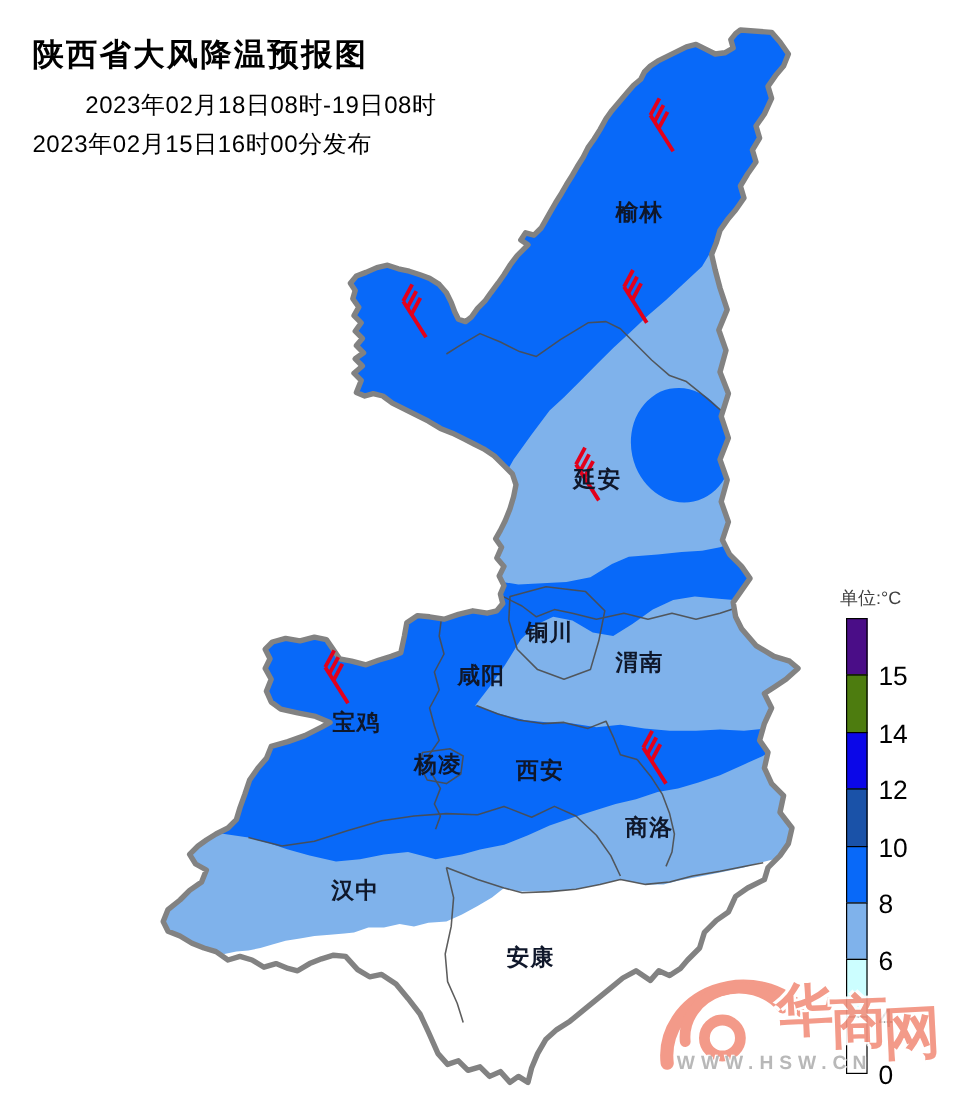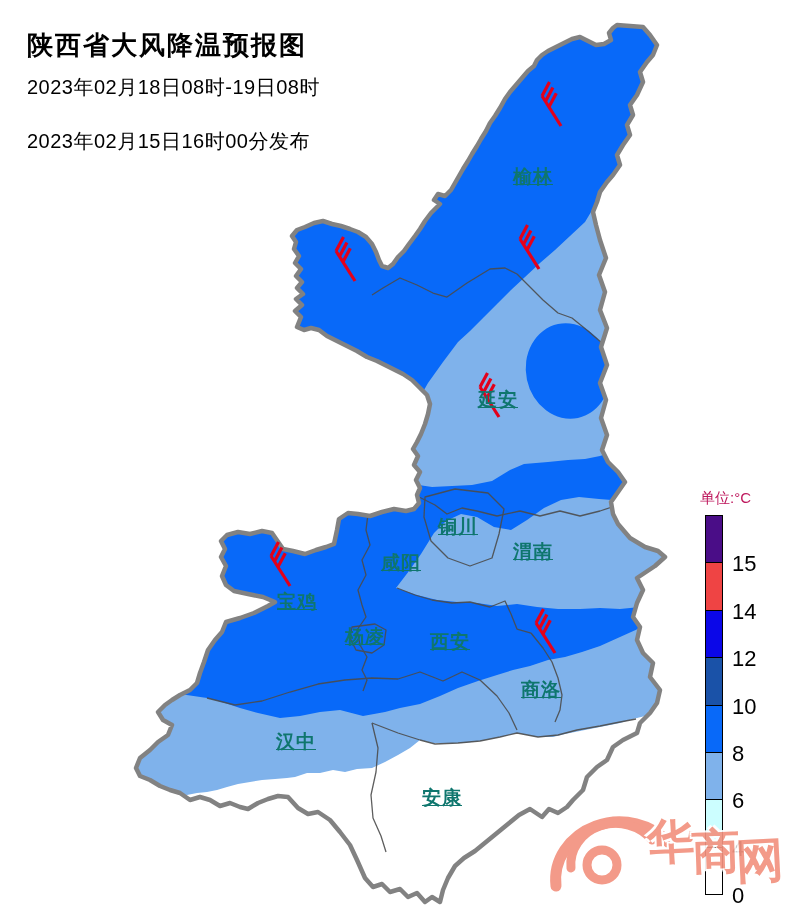--- a/index.html
+++ b/index.html
@@ -1,28 +1,28 @@
 <!DOCTYPE html>
 <html><head>
 <meta charset="utf-8">
 <style>
   html,body{margin:0;padding:0;background:#ffffff;}
   .page{position:relative;width:800px;height:915px;background:#ffffff;overflow:hidden;
         font-family:"Liberation Sans","DejaVu Sans",sans-serif;}
   .hdr{position:absolute;left:27px;color:#000;white-space:nowrap;}
   .hdr-title{top:28px;font-size:26px;font-weight:bold;letter-spacing:2px;}
   .hdr-line{font-size:20px;letter-spacing:0.5px;}
-  #hdr-period{top:74px;}
-  #hdr-issued{top:107px;margin-top:21px;}
+  #hdr-period{top:74px;margin-left:44px;}
+  #hdr-issued{top:107px;}
   #hdr-agency{top:140px;}
   #map-svg{position:absolute;left:0;top:0;}
   .city-label{position:absolute;transform:translate(-50%,-50%);font-size:19px;font-weight:bold;
-              color:#0f766e;letter-spacing:1px;white-space:nowrap;text-decoration:underline;}
+              color:#0f172a;letter-spacing:1px;white-space:nowrap;}
   #legend{position:absolute;left:705px;top:516px;width:18px;}
-  #legend-title{position:absolute;left:700px;top:489px;font-size:15px;color:#be185d;white-space:nowrap;}
+  #legend-title{position:absolute;left:700px;top:489px;font-size:15px;color:#404040;white-space:nowrap;}
   .leg-seg{position:relative;width:18px;height:48.4px;border:1px solid #000;margin-top:-1px;box-sizing:border-box;}
   .leg-label{position:absolute;left:26px;bottom:-13px;font-size:22px;color:#000;line-height:22px;}
   #watermark{position:absolute;left:540px;top:798px;width:260px;height:117px;opacity:0.92;pointer-events:none;}
   .wm-char{position:absolute;font-size:48px;font-weight:bold;color:#F2927F;
            text-shadow:2px 2px 0 #fff,-2px -2px 0 #fff,2px -2px 0 #fff,-2px 2px 0 #fff;}
   .wm-url{position:absolute;left:24px;top:80px;font-size:16px;font-weight:bold;color:#b3b3b3;
           letter-spacing:5px;text-shadow:1px 1px 0 #fff,-1px -1px 0 #fff;}
 </style>
 </head>
 <body>
@@ -116,21 +116,21 @@
       <div class="city-label" style="left: 541px; top: 690px;">商洛</div>
       <div class="city-label" style="left: 296px; top: 742px; text-align: center;">汉中</div>
       <div class="city-label" style="left: 442px; top: 798px;">安康</div>
     </div>
 
   <div id="legend-title">单位:°C</div>
   <div id="legend">
       <div class="leg-seg" style="background: rgb(74, 13, 135);">
         <div class="leg-label">15</div>
       </div>
-      <div class="leg-seg" style="background: #ef4444;">
+      <div class="leg-seg" style="background: #4d7c0f;">
         <div class="leg-label">14</div>
       </div>
       <div class="leg-seg" style="background: rgb(11, 7, 232);">
         <div class="leg-label">12</div>
       </div>
       <div class="leg-seg" style="background: rgb(26, 82, 168);">
         <div class="leg-label">10</div>
       </div>
       <div class="leg-seg" style="background: rgb(8, 105, 249);">
         <div class="leg-label">8</div>
@@ -152,15 +152,16 @@
         <path d="M16,88 A64,58 0 0 1 130,46" stroke-width="11"></path>
         <path d="M31,70 A45,41 0 0 1 112,42" stroke-width="9"></path>
         <circle cx="62" cy="67" r="15" stroke-width="9"></circle>
       </g>
     </svg>
     <div id="wm-chars">
         <div class="wm-char" style="left: 107px; top: 12px; transform: rotate(-3deg); color: rgb(242, 146, 127);">华</div>
         <div class="wm-char" style="left: 152px; top: 22px; transform: rotate(-2deg); color: rgb(242, 146, 127);">商</div>
         <div class="wm-char" style="left: 196px; top: 31px; transform: rotate(-3deg); color: rgb(242, 146, 127);">网</div>
       </div>
+    <div class="wm-url">WWW.HSW.CN</div>
   </div>
 
 </div>
 
 </body></html>

